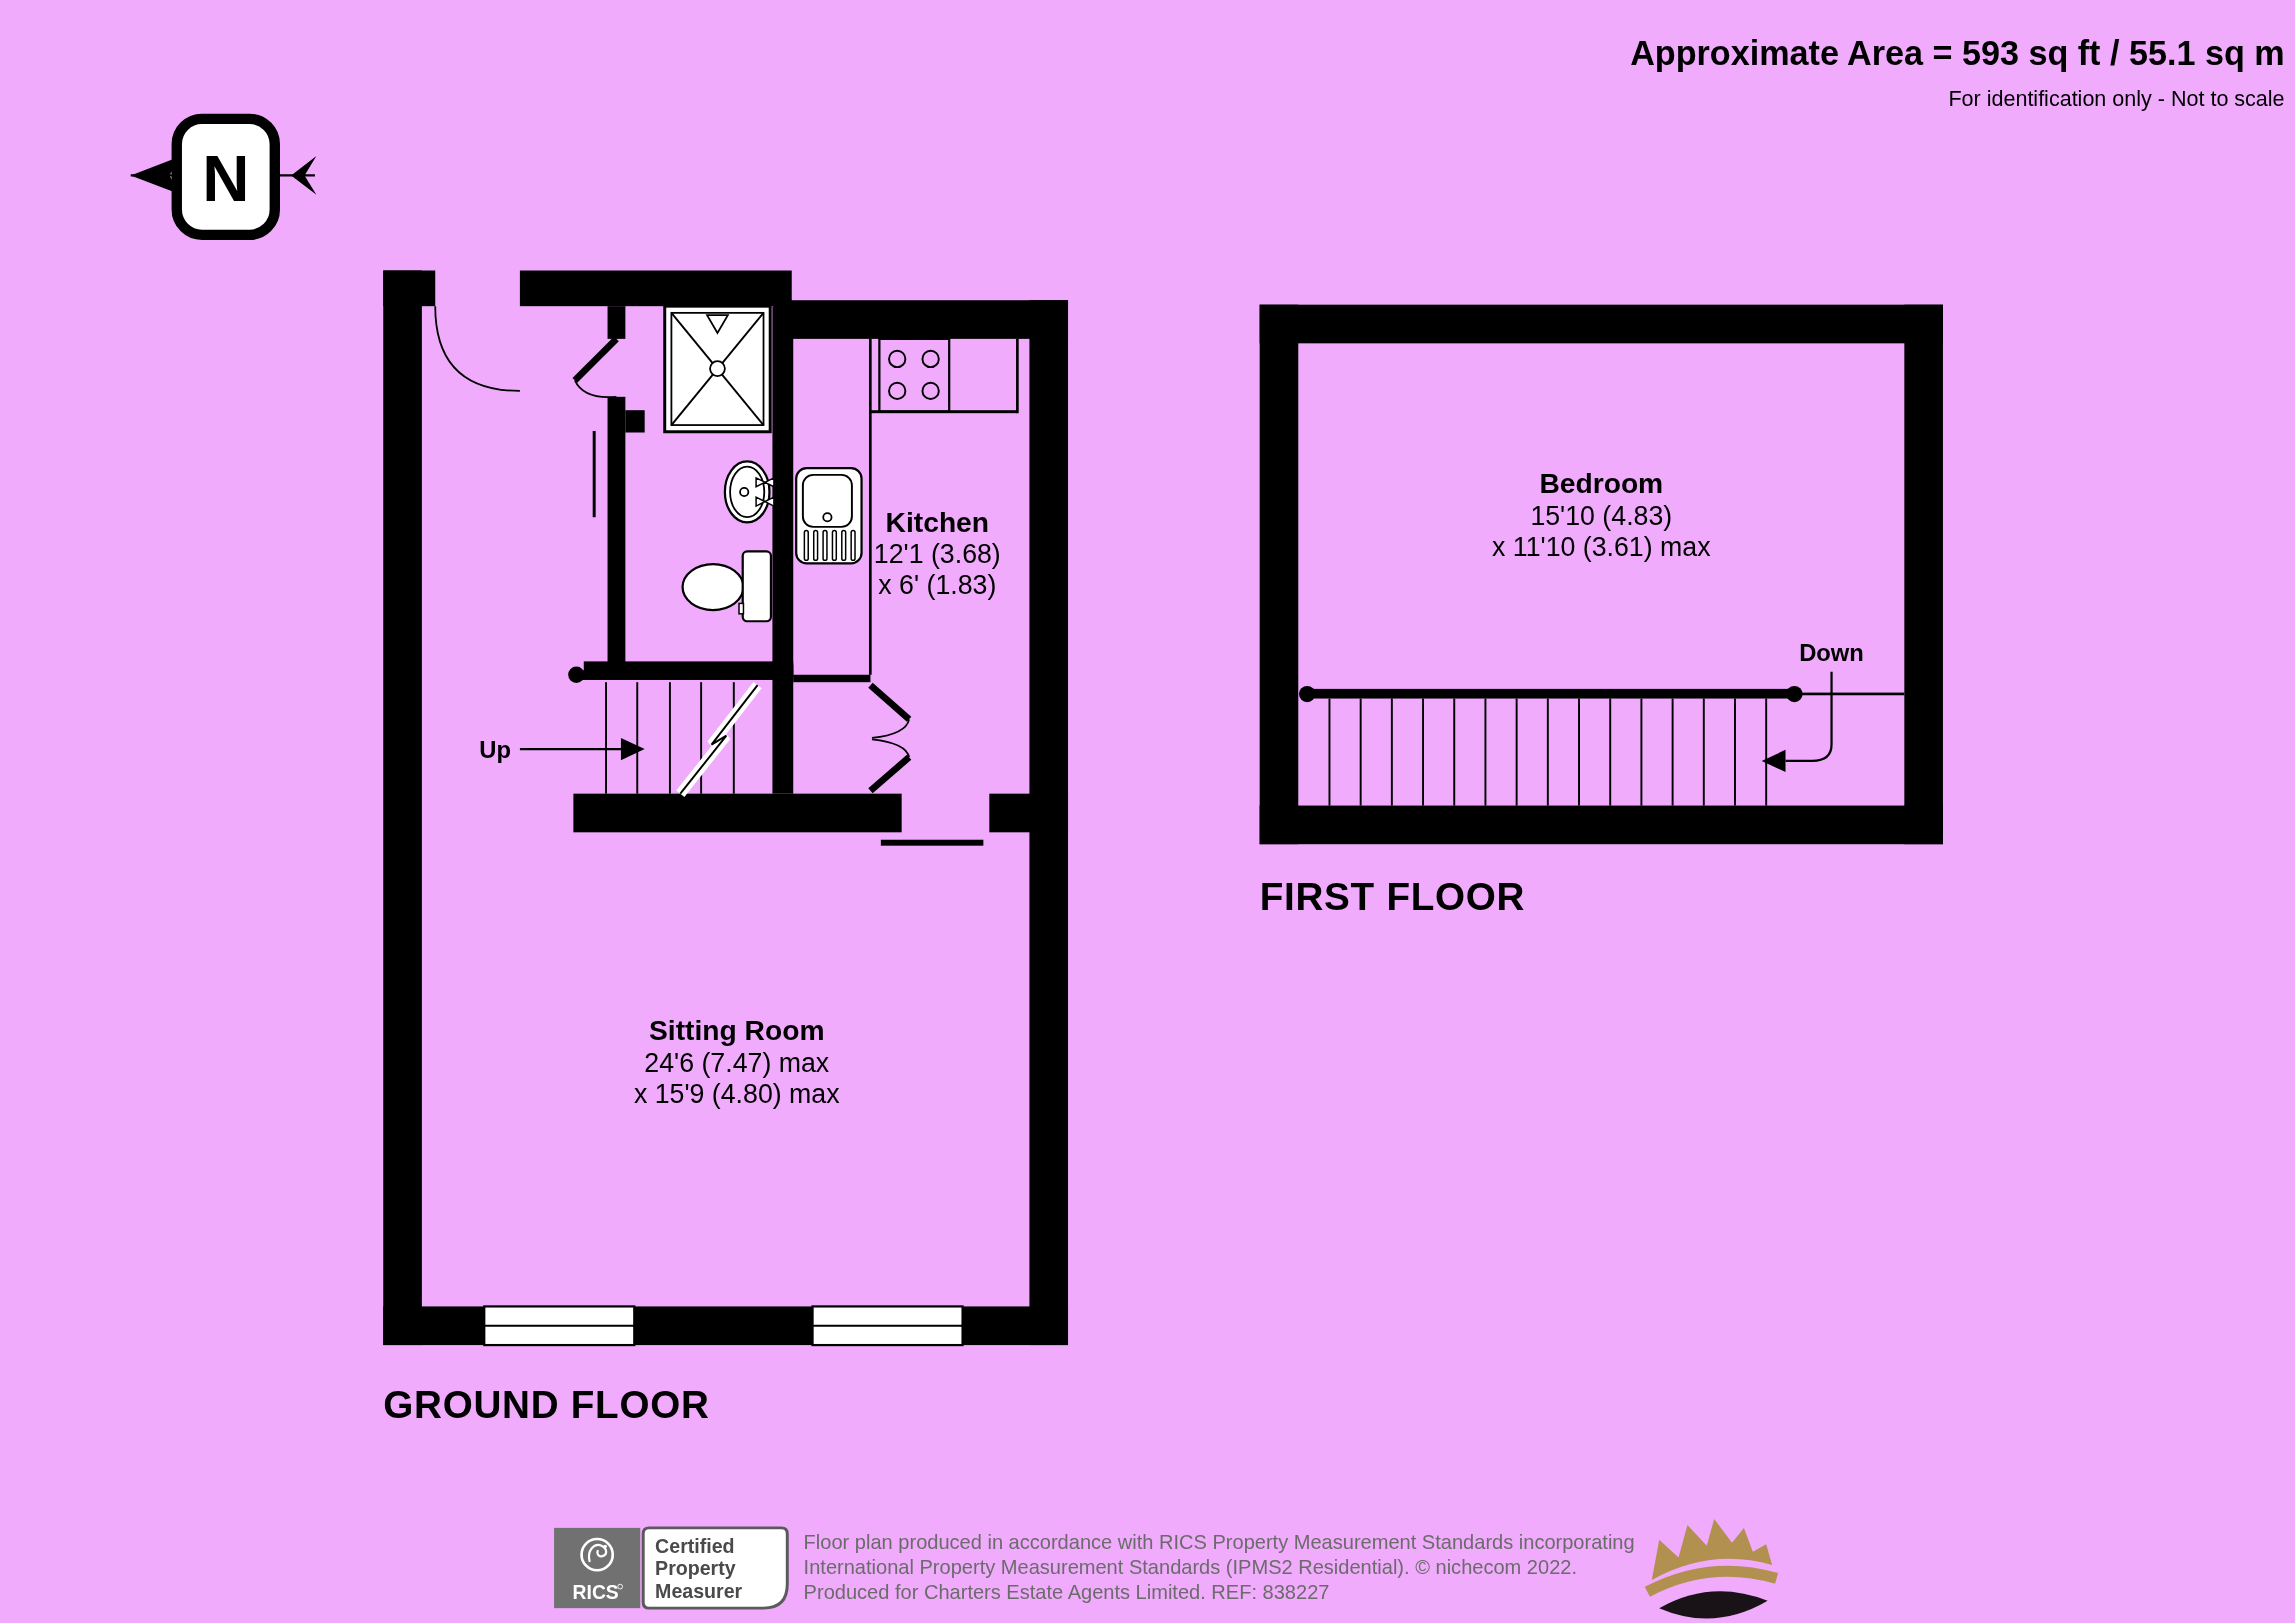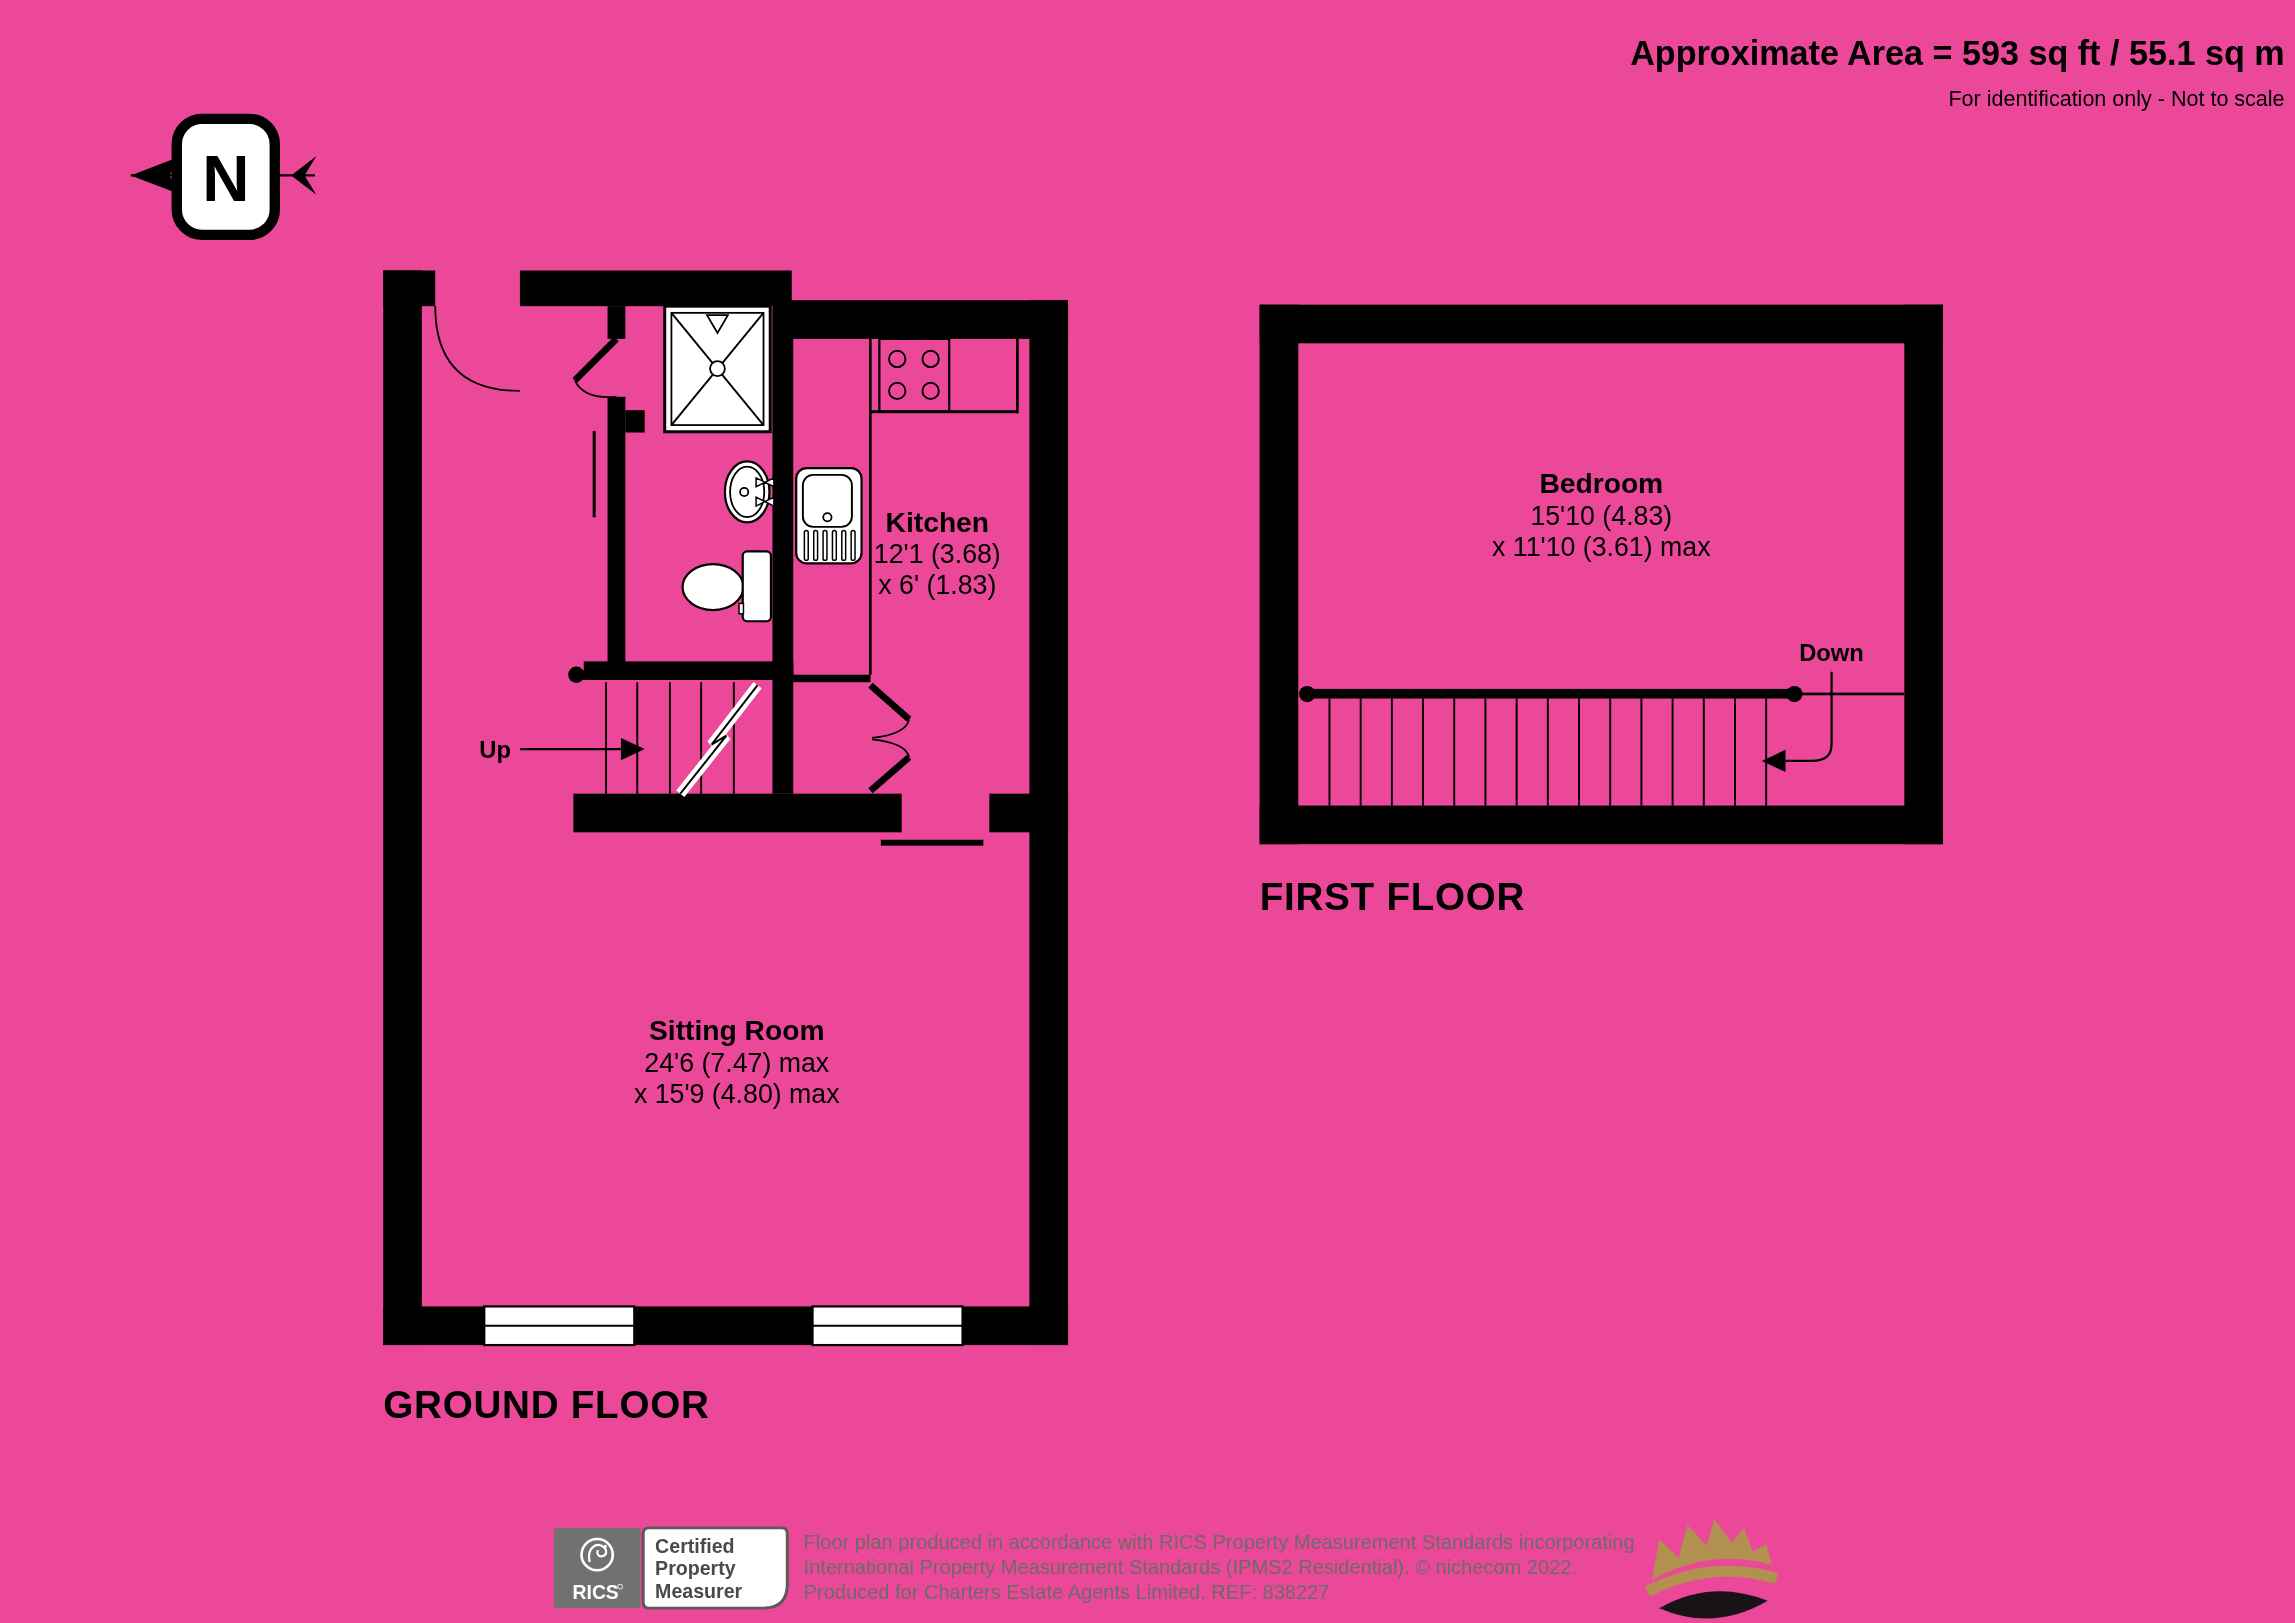--- a/index.html
+++ b/index.html
@@ -1,17 +1,17 @@
 <!DOCTYPE html>
 <html style="font-size:10.5px"><head>
 <meta charset="utf-8">
 <style>
   html,body{margin:0;padding:0;background:#fff;}
   body{width:2295px;height:1623px;font-family:"Liberation Sans",sans-serif;}
-  #stage{position:relative;width:2295px;height:1623px;overflow:hidden;background:#ec4899;}
+  #stage{position:relative;width:2295px;height:1623px;overflow:hidden;background:#f0abfc;}
   svg{display:block;}
   text{fill:#000;}
   .t-header{font-size:23px;font-weight:bold;}
   .t-note{font-size:14.5px;}
   .t-room{font-size:19px;font-weight:bold;}
   .t-dim{font-size:18px;}
   .t-floor{font-size:26px;font-weight:bold;letter-spacing:.5px;}
   .t-stair{font-size:16px;font-weight:bold;}
   .t-compass{font-size:44px;font-weight:bold;}
   .t-rics{font-size:13px;font-weight:bold;fill:#ffffff;}

